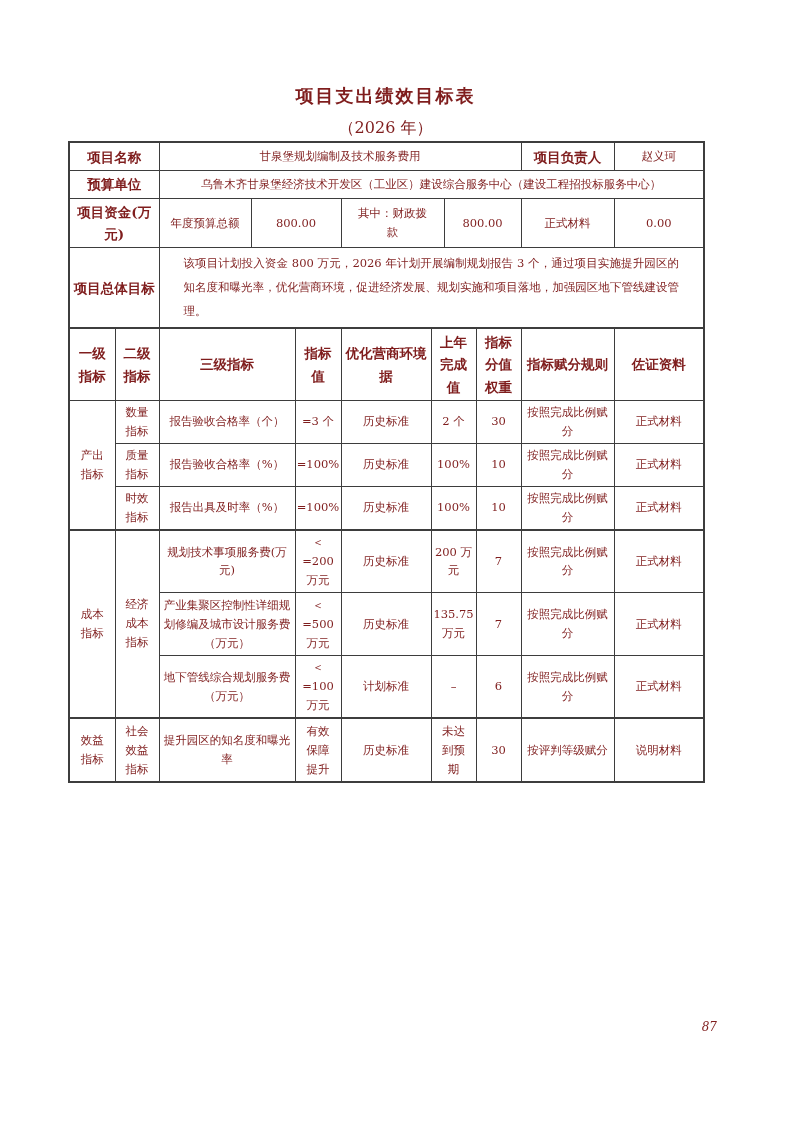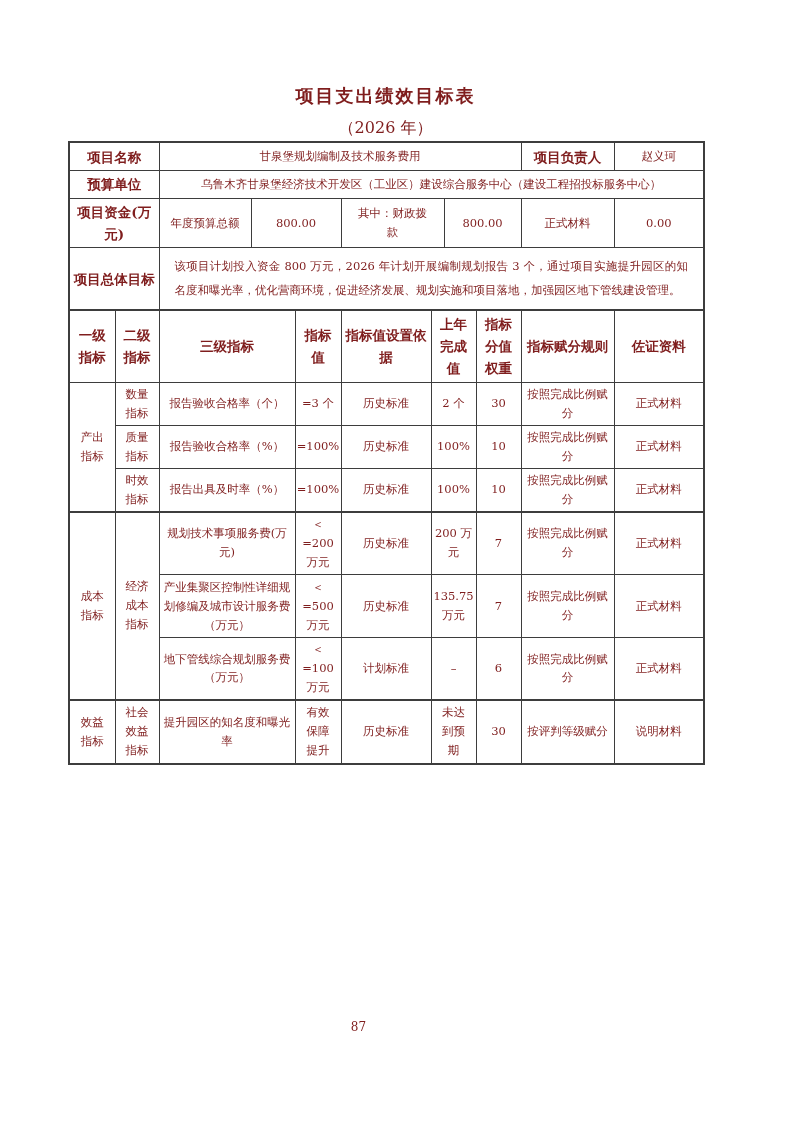--- a/index.html
+++ b/index.html
@@ -54,32 +54,33 @@
   }
   .t-top { border: 2px solid #3d3d3d; }
   .t-main { border: 2px solid #3d3d3d; }
   th, .lbl {
     font-size: 13.5px;
     font-weight: bold;
     padding: 2px 2px;
   }
   .goal-cell {
     text-align: justify;
-    padding: 4px 15px;
+    padding: 4px 24px;
     line-height: 2.05;
   }
   tr.sect td { border-top-width: 2px; }
   .page-number {
     position: absolute;
     top: 1020px;
     left: 0;
     width: 100%;
-    text-align: center;
+    text-align: right;
     font-size: 12px;
     font-family: "DejaVu Serif", "Liberation Serif", serif;
+    font-style: italic;
   }
 </style>
 </head>
 <body>
 
 <div class="page">
   <div class="content">
 
     <div class="doc-title">项目支出绩效目标表</div>
     <div class="doc-subtitle">（2026 年）</div>
@@ -136,21 +137,21 @@
       </colgroup>
       <tbody>
           <tr style="height:66px">
         <th>一级
 指标</th>
         <th>二级
 指标</th>
         <th>三级指标</th>
         <th>指标
 值</th>
-        <th>指标值设置依
+        <th>优化营商环境
 据</th>
         <th>上年
 完成
 值</th>
         <th>指标
 分值
 权重</th>
         <th>指标赋分规则</th>
         <th>佐证资料</th>
       </tr>

